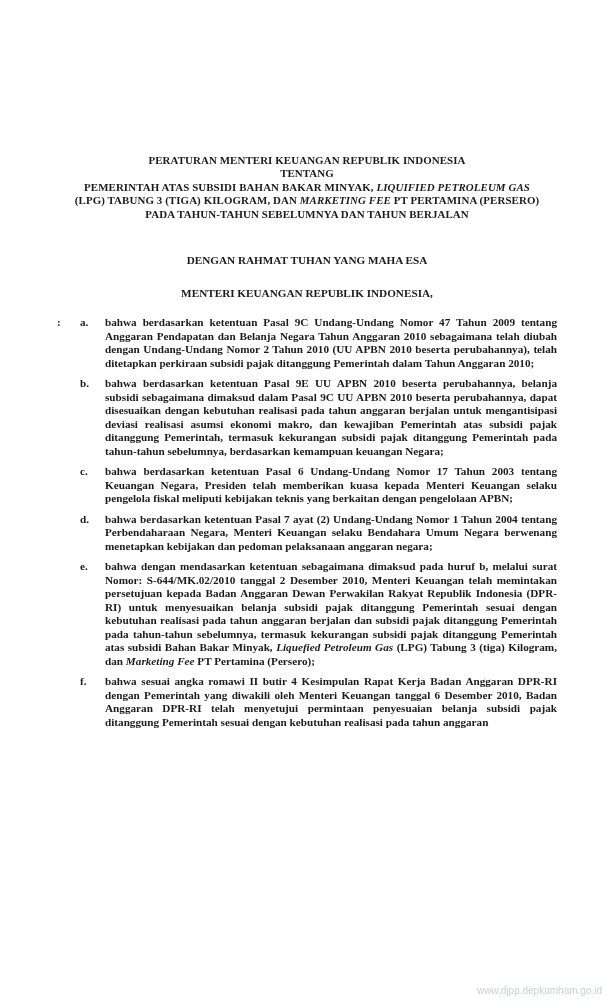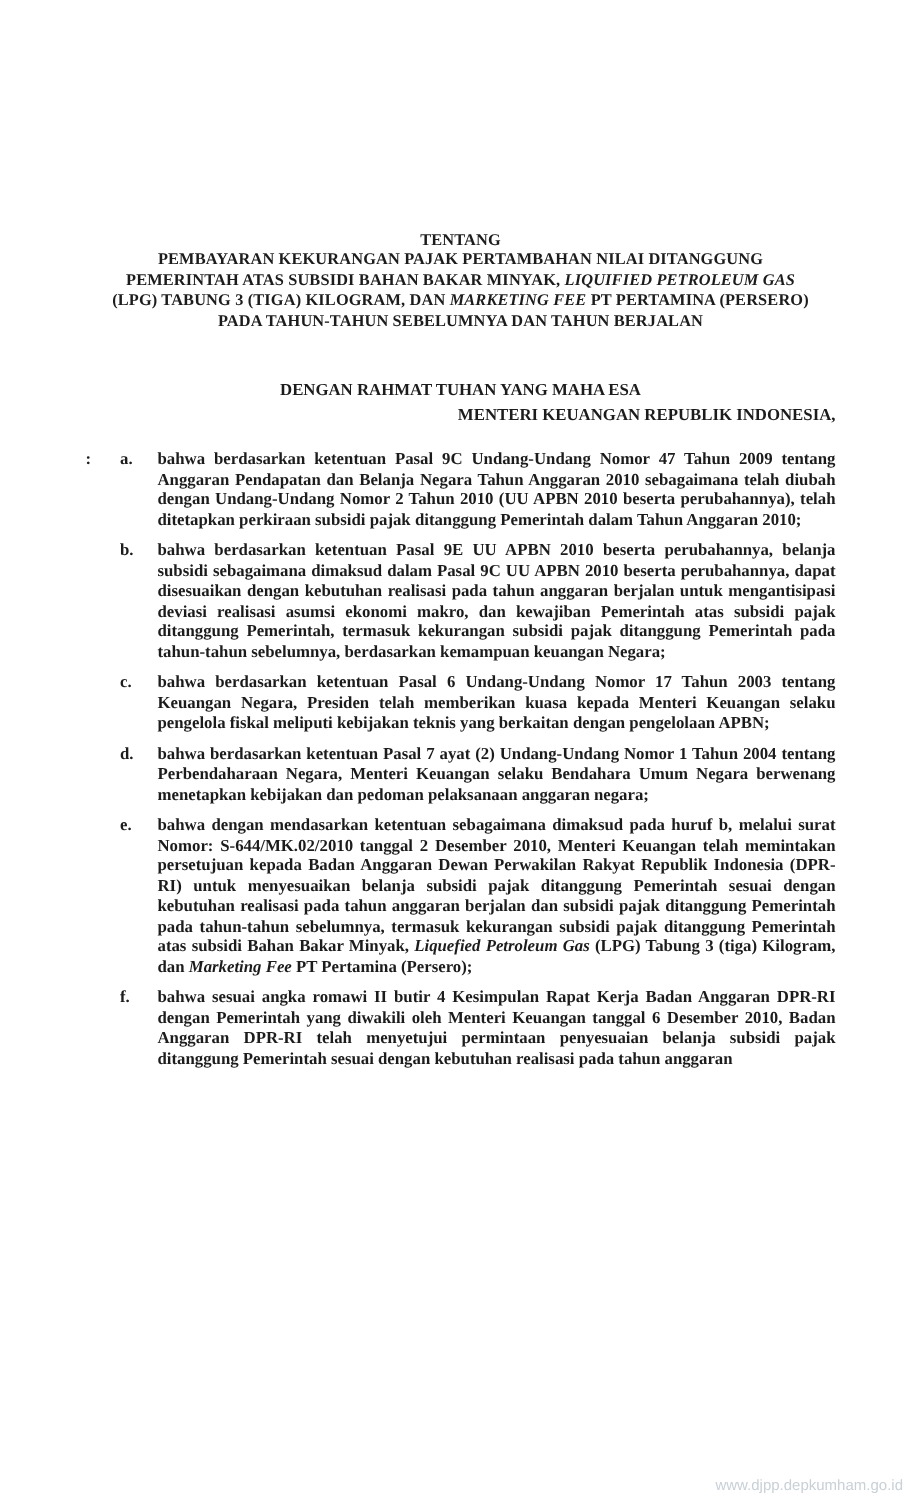--- a/index.html
+++ b/index.html
@@ -12,21 +12,21 @@
     overflow: hidden;
     font-family: "Liberation Serif", "DejaVu Serif", serif;
     font-weight: bold;
     color: #1c1c1c;
   }
   .doc { position: absolute; left: 57px; top: 154px; width: 500px; }
   .title-block { text-align: center; font-size: 10.9px; line-height: 13.4px; letter-spacing: 0.1px; }
   .italic { font-style: italic; }
   .center-line { text-align: center; font-size: 11.2px; line-height: 13.5px; }
   .invocation { margin-top: 33px; }
-  .issuer { margin-top: 3px; text-align: right; }
+  .issuer { margin-top: 19px; }
   .considering { display: flex; margin-top: 16px; font-size: 11.2px; line-height: 13.5px; }
   .label-col { width: 80px; flex: none; }
   .colon-col { width: 23px; flex: none; }
   .items-col { flex: 1; min-width: 0; }
   .item-row { display: flex; margin-bottom: 7px; }
   .item-row:last-child { margin-bottom: 0; }
   .item-letter { width: 25px; flex: none; }
   .item-text { flex: 1; text-align: justify; }
   .watermark {
     position: absolute;
@@ -37,22 +37,22 @@
     font-weight: normal;
   }
 </style>
 </head>
 <body>
 
 <div class="page" style="color: rgb(28, 28, 28);">
   <div class="doc">
 
     <div class="title-block">
+        <div><span>PERATURAN MENTERI KEUANGAN REPUBLIK INDONESIA</span></div>
         <div><span>TENTANG</span></div>
-        <div><span>PEMBAYARAN KEKURANGAN PAJAK PERTAMBAHAN NILAI DITANGGUNG</span></div>
         <div><span>PEMERINTAH ATAS SUBSIDI BAHAN BAKAR MINYAK, </span><span class="italic">LIQUIFIED PETROLEUM GAS</span></div>
         <div><span>(LPG) TABUNG 3 (TIGA) KILOGRAM, DAN </span><span class="italic">MARKETING FEE</span><span> PT PERTAMINA (PERSERO)</span></div>
         <div><span>PADA TAHUN-TAHUN SEBELUMNYA DAN TAHUN BERJALAN</span></div>
       </div>
 
     <div class="center-line invocation">DENGAN RAHMAT TUHAN YANG MAHA ESA</div>
 
     <div class="center-line issuer">MENTERI KEUANGAN REPUBLIK INDONESIA,</div>
 
     <div class="considering">

